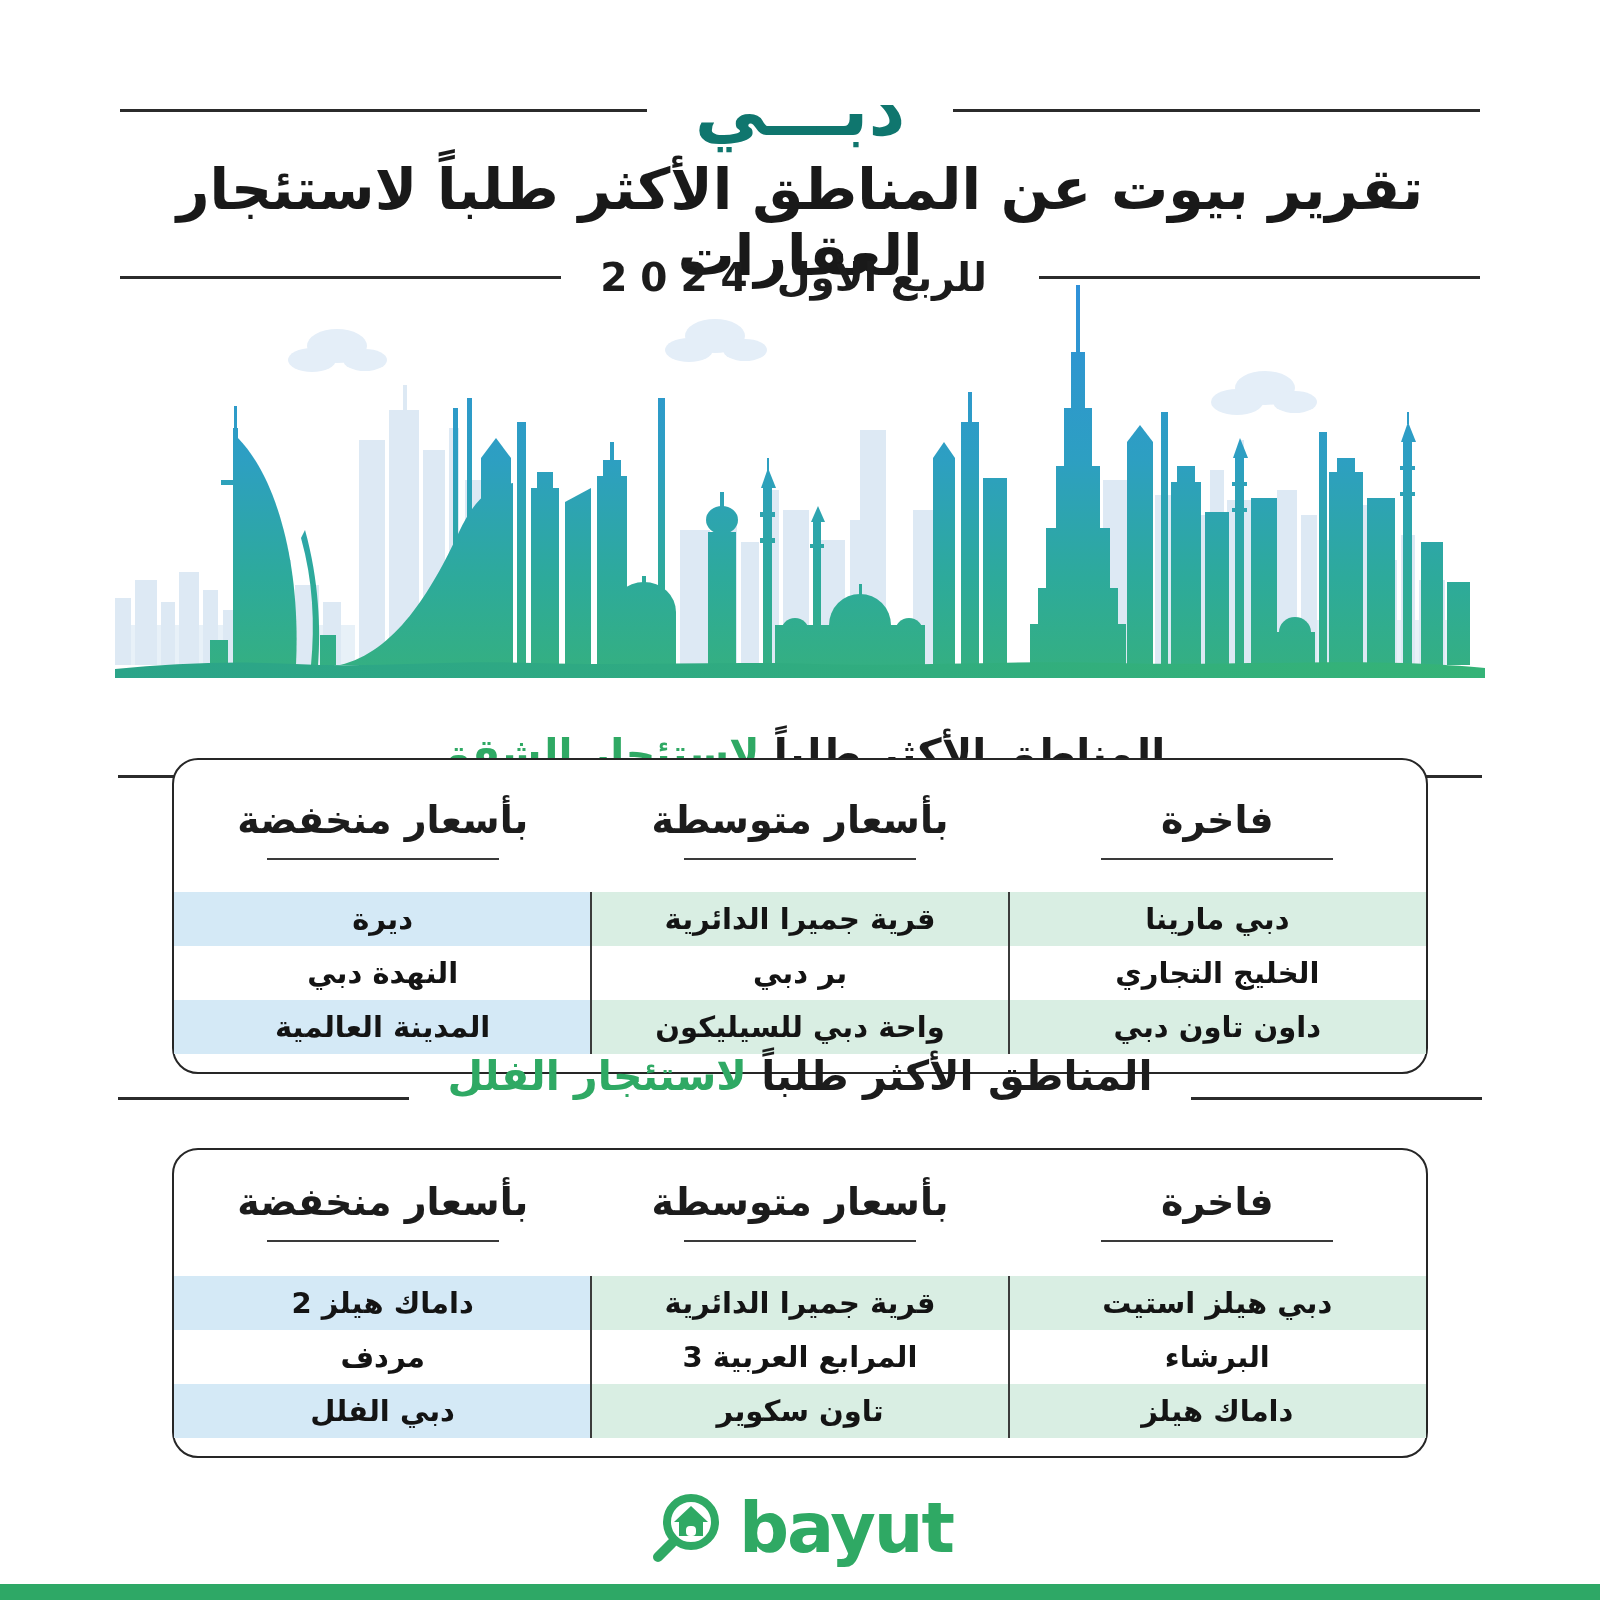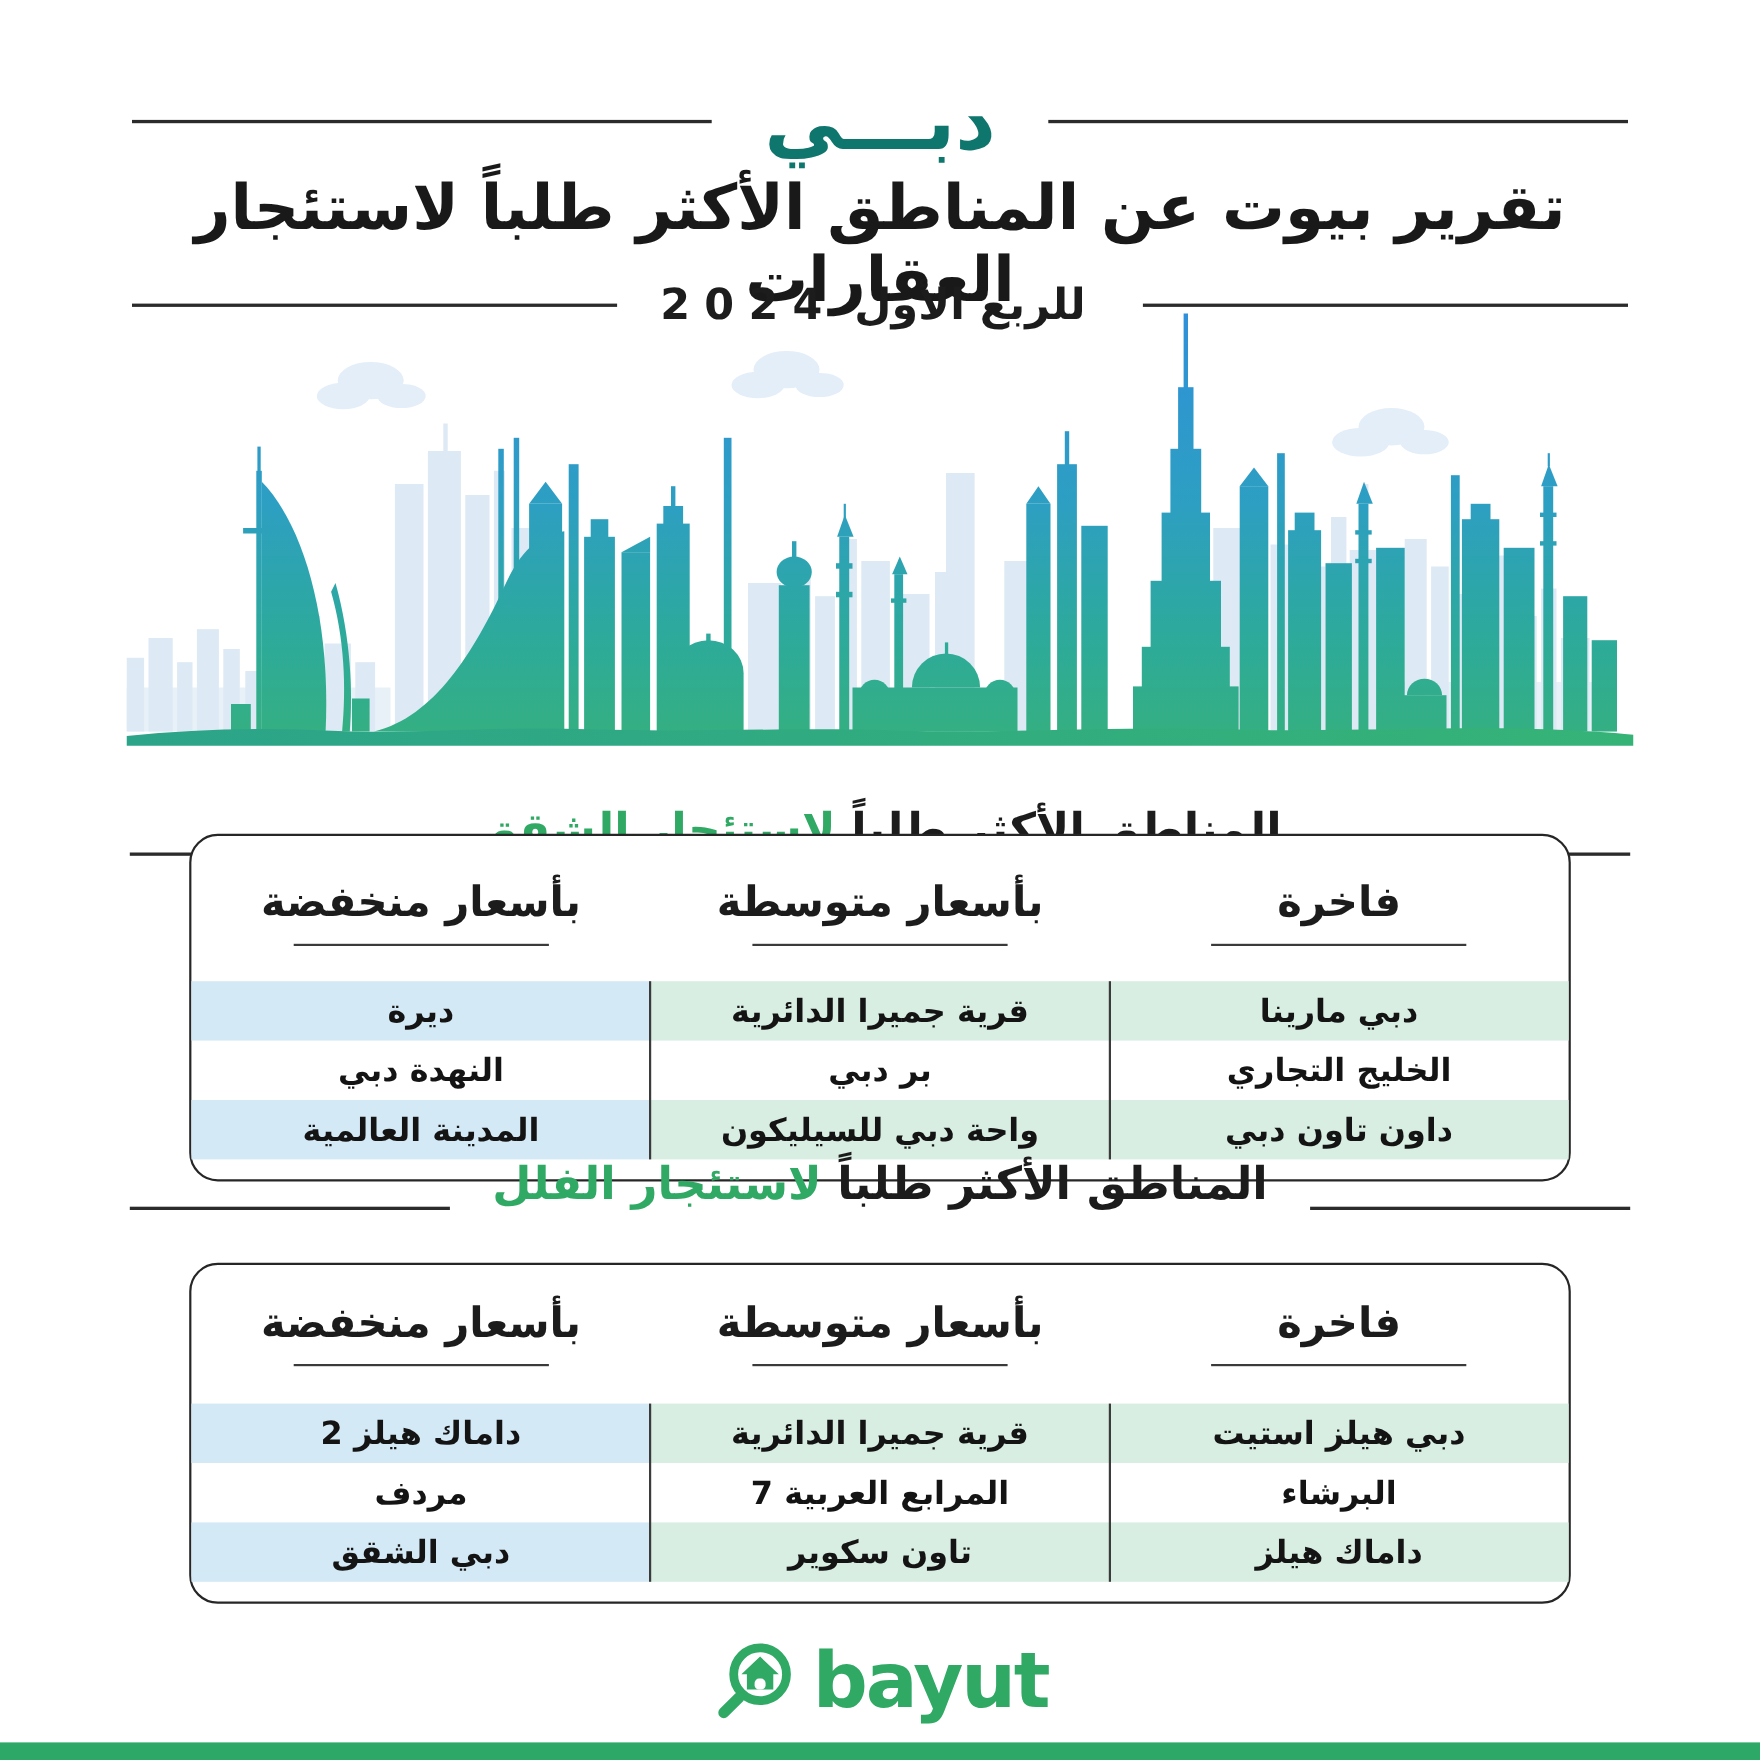--- a/index.html
+++ b/index.html
@@ -328,27 +328,27 @@
     <div class="rows">
       <div class="vdiv v1"></div>
       <div class="vdiv v2"></div>
       <div class="trow shaded">
         <div class="cell c0">دبي هيلز استيت</div>
         <div class="cell c1">قرية جميرا الدائرية</div>
         <div class="cell c2">داماك هيلز 2</div>
       </div>
       <div class="trow">
         <div class="cell c0">البرشاء</div>
-        <div class="cell c1">المرابع العربية 7</div>
+        <div class="cell c1">المرابع العربية 3</div>
         <div class="cell c2">مردف</div>
       </div>
       <div class="trow shaded">
         <div class="cell c0">داماك هيلز</div>
         <div class="cell c1">تاون سكوير</div>
-        <div class="cell c2">دبي الشقق</div>
+        <div class="cell c2">دبي الفلل</div>
       </div>
     </div>
   </div>
 
   <div class="brand">
     <svg width="84" height="84" viewBox="0 0 84 84" aria-hidden="true">
       <circle cx="44" cy="36" r="24" fill="none" stroke="#2fa964" stroke-width="8"></circle>
       <line x1="25" y1="57" x2="11" y2="71" stroke="#2fa964" stroke-width="10" stroke-linecap="round"></line>
       <path d="M44,20 L61,36 L56,36 L56,50 L32,50 L32,36 L27,36 Z" fill="#2fa964"></path>
       <rect x="39" y="40" width="10" height="10" rx="4" fill="#ffffff"></rect>

